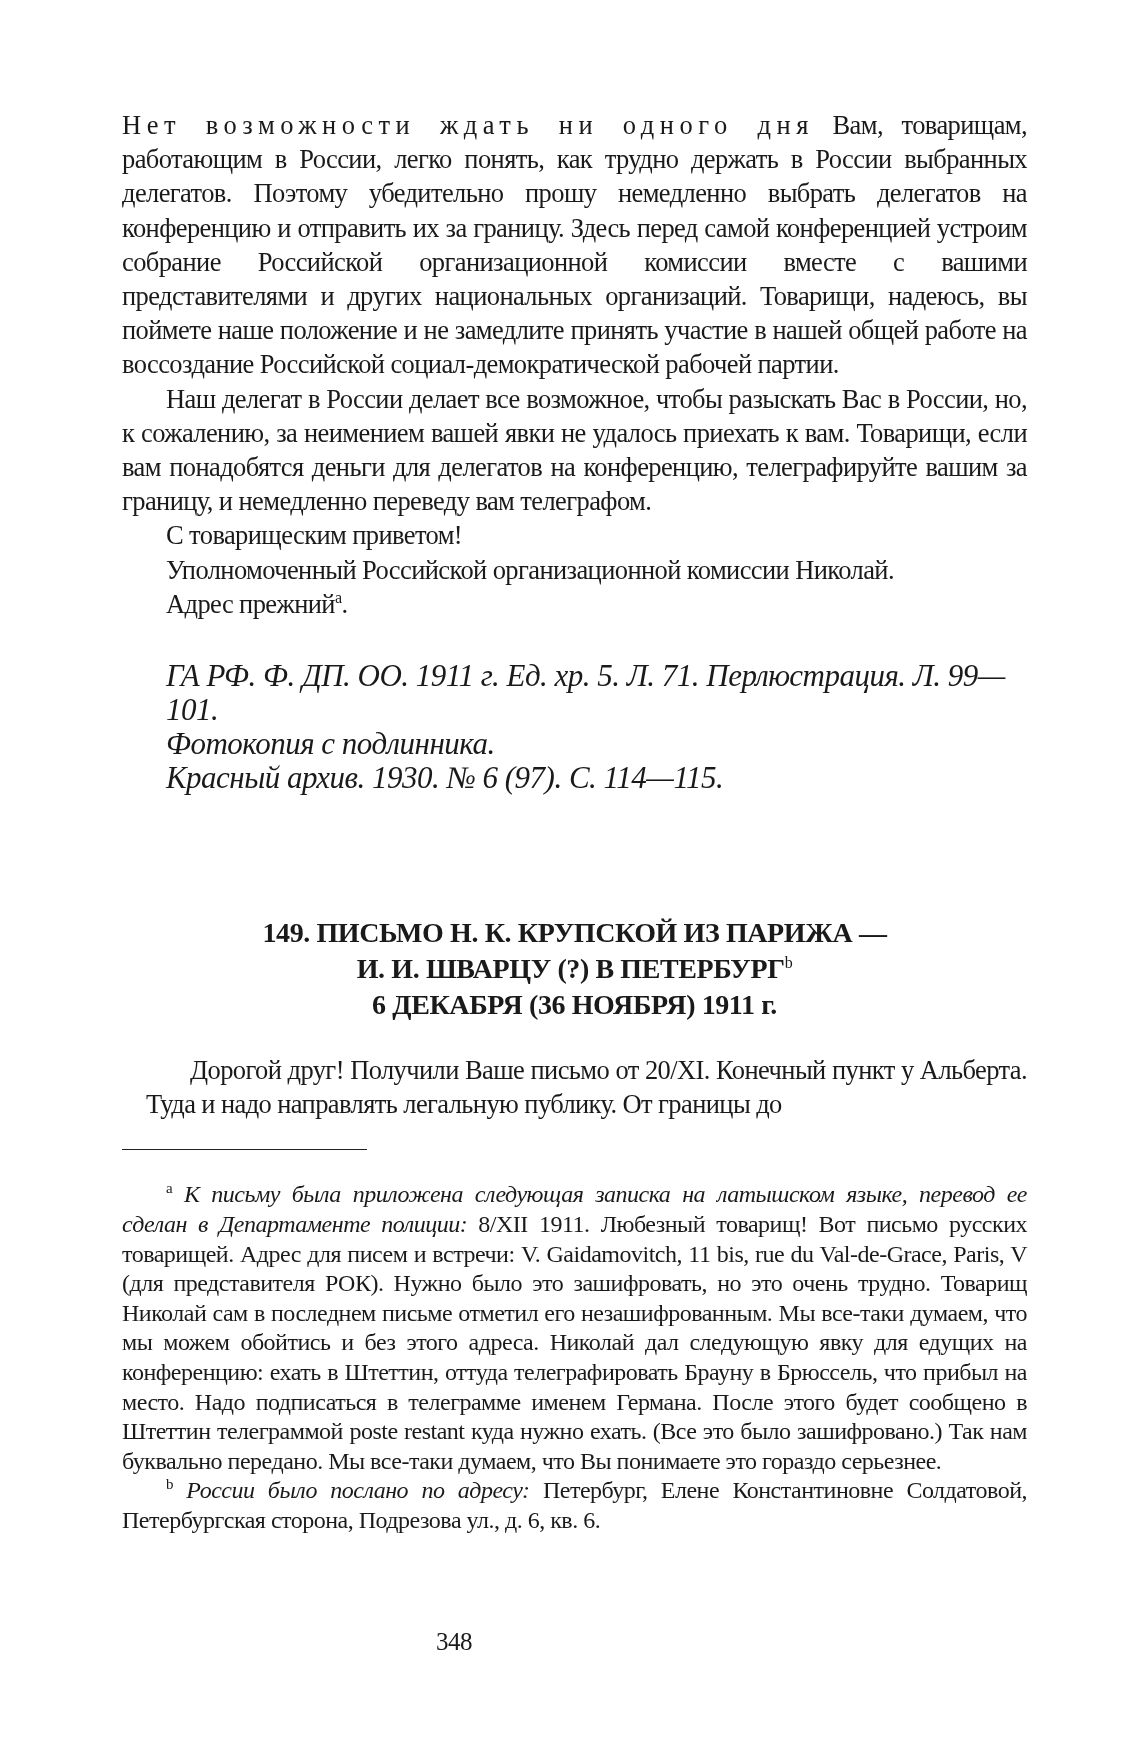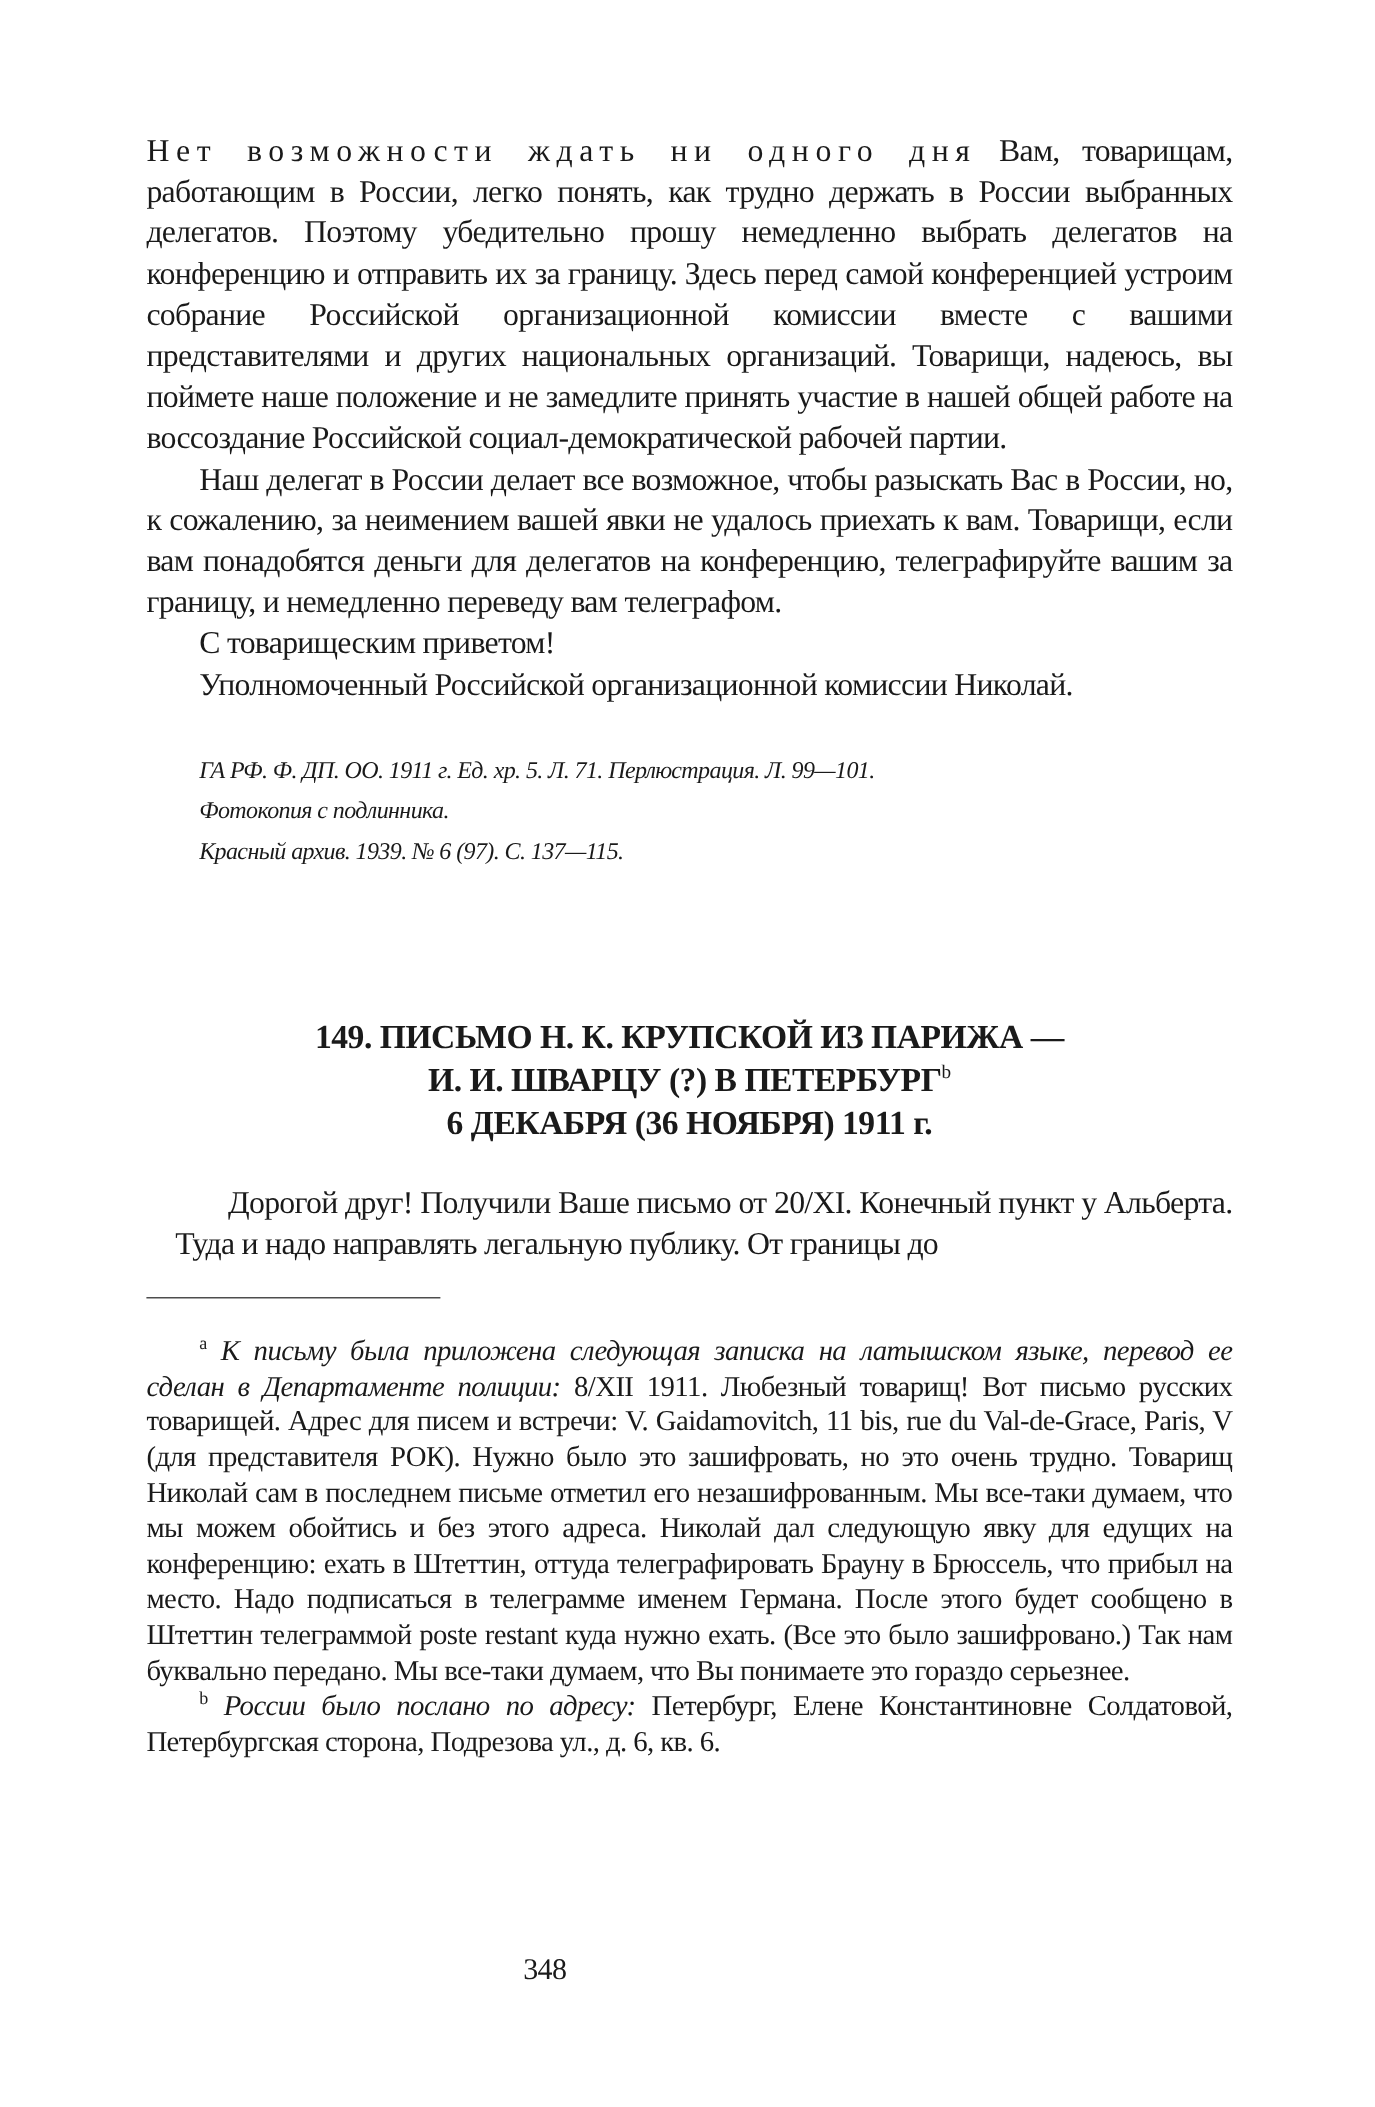--- a/index.html
+++ b/index.html
@@ -12,21 +12,21 @@
     .body-text {
       font-size: 26.5px; line-height: 34.2px; text-align: justify;
       margin: 0; letter-spacing: -0.6px; word-spacing: 0px;
     }
     .body-text p { margin: 0; text-indent: 44px; text-align: justify; }
     .body-text p.noindent { text-indent: 0; }
     .spaced { letter-spacing: 5.5px; margin-top: 48px; }
     sup { font-size: 16px; line-height: 0; vertical-align: super; }
     .source {
       margin-top: 38px; padding-left: 44px;
-      font-style: italic; font-size: 20px; line-height: 34px; letter-spacing: -0.5px;
+      font-style: italic; font-size: 31px; line-height: 34px; letter-spacing: -0.5px;
     }
     .source div { margin: 0; }
     .heading {
       margin-top: 120px; text-align: center; font-weight: bold;
       font-size: 28px; line-height: 36px; letter-spacing: -0.4px;
     }
     .heading sup { font-weight: normal; font-size: 16px; }
     .letter { margin-top: 30px; margin-left: 24px; }
     .rule { width: 245px; height: 0; border-top: 1.5px solid #222; margin-top: 28px; margin-bottom: 20px; }
     .footnotes { font-size: 24px; line-height: 29.6px; text-align: justify; letter-spacing: -0.5px; margin-top: 30px; }
@@ -40,26 +40,27 @@
   </style>
 </head>
 <body>
 
 <div class="page">
   <div class="body-text">
     <p class="noindent"><span class="spaced">Нет возможности ждать ни одного дня</span><span> Вам, товарищам, работающим в России, легко понять, как трудно держать в России выбранных делегатов. Поэтому убедительно прошу немедленно выбрать делегатов на конференцию и отправить их за границу. Здесь перед самой конференцией устроим собрание Российской организационной комиссии вместе с вашими представителями и других национальных организаций. Товарищи, надеюсь, вы поймете наше положение и не замедлите принять участие в нашей общей работе на воссоздание Российской социал-демократической рабочей партии.</span></p>
     <p>Наш делегат в России делает все возможное, чтобы разыскать Вас в России, но, к сожалению, за неимением вашей явки не удалось приехать к вам. Товарищи, если вам понадобятся деньги для делегатов на конференцию, телеграфируйте вашим за границу, и немедленно переведу вам телеграфом.</p>
     <p>С товарищеским приветом!</p>
     <p>Уполномоченный Российской организационной комиссии Николай.</p>
+    <p><span>Адрес прежний</span><sup>a</sup><span>.</span></p>
   </div>
 
   <div class="source">
     <div>ГА РФ. Ф. ДП. ОО. 1911 г. Ед. хр. 5. Л. 71. Перлюстрация. Л. 99—101.</div>
     <div>Фотокопия с подлинника.</div>
-    <div>Красный архив. 1939. № 6 (97). С. 137—115.</div>
+    <div>Красный архив. 1930. № 6 (97). С. 114—115.</div>
   </div>
 
   <div class="heading">
     <div>149. ПИСЬМО Н. К. КРУПСКОЙ ИЗ ПАРИЖА —</div>
     <div><span>И. И. ШВАРЦУ (?) В ПЕТЕРБУРГ</span><sup>b</sup></div>
     <div>6 ДЕКАБРЯ (36 НОЯБРЯ) 1911 г.</div>
   </div>
 
   <div class="body-text letter">
     <p>Дорогой друг! Получили Ваше письмо от 20/XI. Конечный пункт у Альберта. Туда и надо направлять легальную публику. От границы до</p>

